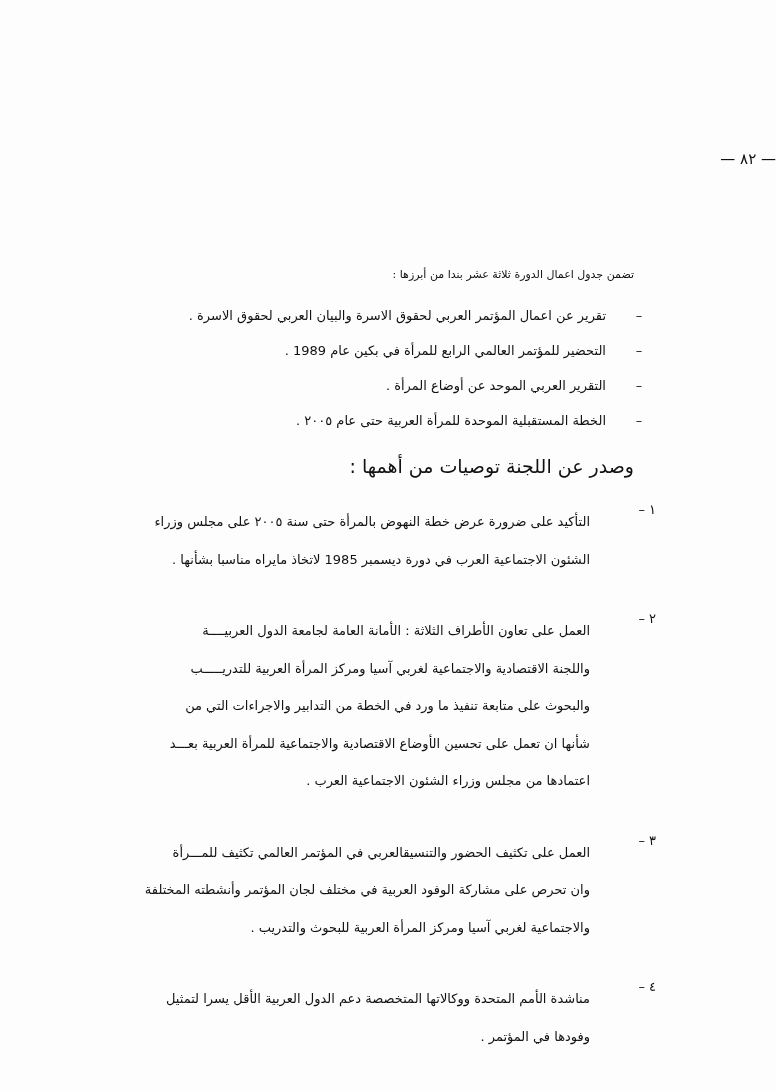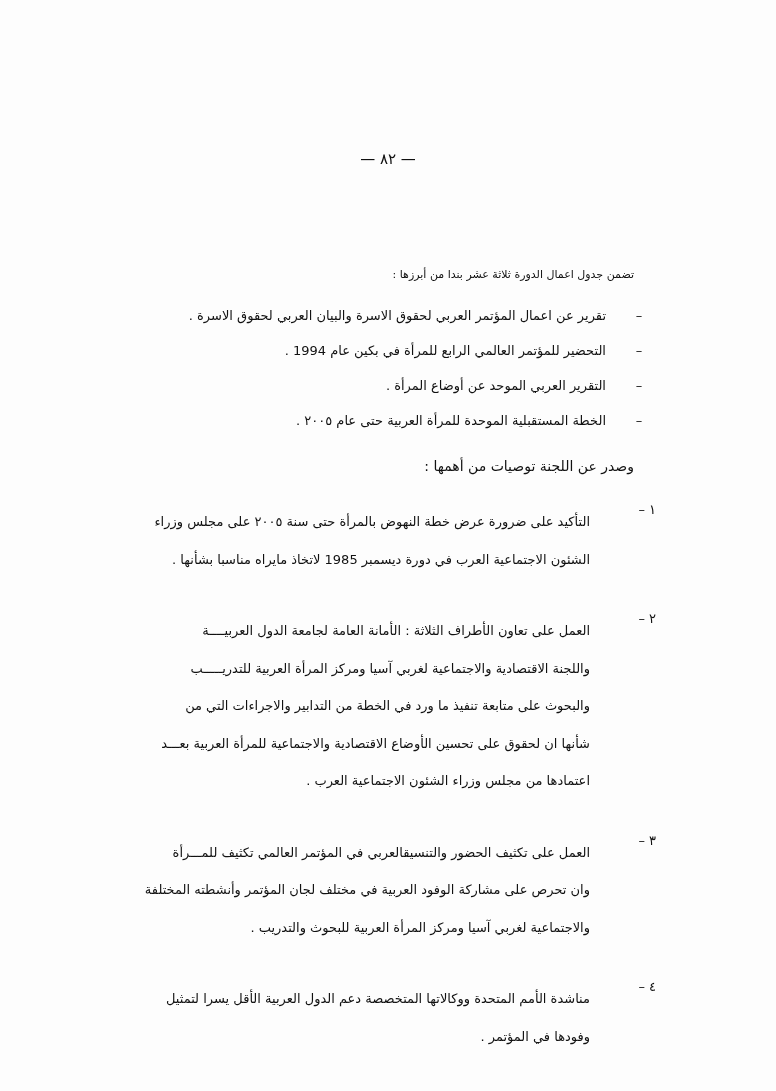--- a/index.html
+++ b/index.html
@@ -18,21 +18,20 @@
   .page {
     position: absolute;
     inset: 0;
     background: #fdfdfd;
   }
   .page-number {
     position: absolute;
     top: 150px;
     left: 0;
     right: 0;
-    text-align: center;
     font-size: 15px;
     letter-spacing: 1px;
     color: #101010;
   }
   .content {
     position: absolute;
     top: 262px;
     right: 120px;
     left: 120px;
     direction: rtl;
@@ -65,21 +64,21 @@
   }
   .dash-text {
     flex: 1 1 auto;
     font-size: 13px;
     line-height: 24px;
     letter-spacing: 0.2px;
     text-align: right;
     padding-right: 16px;
   }
   .mid-line {
-    font-size: 14px;
+    font-size: 19px;
     line-height: 26px;
     margin: 20px 22px 18px 0;
     letter-spacing: 0.3px;
   }
   .num-list {
     margin: 0;
     padding: 0;
     list-style: none;
   }
   .num-item {
@@ -127,21 +126,21 @@
 
     <p class="intro-line">تضمن جدول اعمال الدورة ثلاثة عشر بندا من أبرزها :</p>
 
     <ul class="dash-list">
       <li class="dash-item">
         <span class="dash-mark">–</span>
         <span class="dash-text">تقرير عن اعمال المؤتمر العربي لحقوق الاسرة والبيان العربي لحقوق الاسرة .</span>
       </li>
       <li class="dash-item">
         <span class="dash-mark">–</span>
-        <span class="dash-text">التحضير للمؤتمر العالمي الرابع للمرأة في بكين عام 1994 .</span>
+        <span class="dash-text">التحضير للمؤتمر العالمي الرابع للمرأة في بكين عام 1989 .</span>
       </li>
       <li class="dash-item">
         <span class="dash-mark">–</span>
         <span class="dash-text">التقرير العربي الموحد عن أوضاع المرأة .</span>
       </li>
       <li class="dash-item">
         <span class="dash-mark">–</span>
         <span class="dash-text">الخطة المستقبلية الموحدة للمرأة العربية حتى عام ٢٠٠٥ .</span>
       </li>
     </ul>
@@ -157,21 +156,21 @@
           <p class="last-line">الشئون الاجتماعية العرب في دورة ديسمبر 1985 لاتخاذ مايراه مناسبا بشأنها .</p>
         </div>
       </li>
 
       <li class="num-item">
         <span class="num-mark">٢ –</span>
         <div class="num-body">
           <p class="justified">العمل على تعاون الأطراف الثلاثة  : الأمانة العامة لجامعة الدول العربيــــة</p>
           <p class="justified">واللجنة الاقتصادية والاجتماعية لغربي آسيا  ومركز المرأة العربية للتدريـــــب</p>
           <p class="justified">والبحوث  على متابعة تنفيذ ما ورد في الخطة من التدابير والاجراءات  التي من</p>
-          <p class="justified">شأنها ان لحقوق على تحسين الأوضاع الاقتصادية والاجتماعية للمرأة العربية بعـــد</p>
+          <p class="justified">شأنها ان تعمل على تحسين الأوضاع الاقتصادية والاجتماعية للمرأة العربية بعـــد</p>
           <p class="last-line">اعتمادها من مجلس وزراء الشئون الاجتماعية العرب .</p>
         </div>
       </li>
 
       <li class="num-item">
         <span class="num-mark">٣ –</span>
         <div class="num-body">
           <p class="justified">العمل على تكثيف الحضور والتنسيقالعربي في المؤتمر العالمي تكثيف للمـــرأة</p>
           <p class="justified">وان تحرص على مشاركة الوفود العربية في مختلف لجان المؤتمر وأنشطته المختلفة</p>
           <p class="last-line">والاجتماعية لغربي آسيا  ومركز المرأة العربية للبحوث والتدريب .</p>

